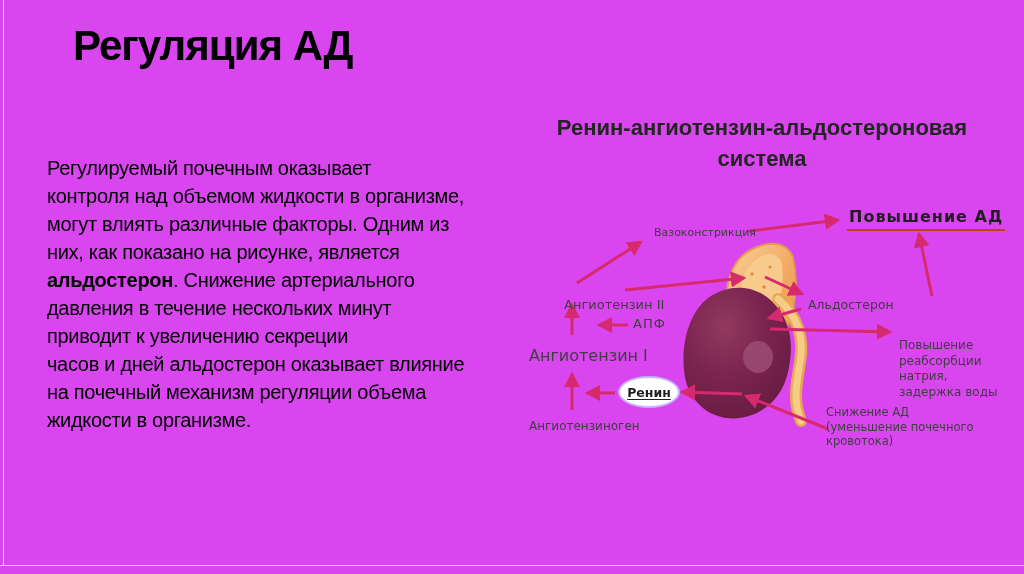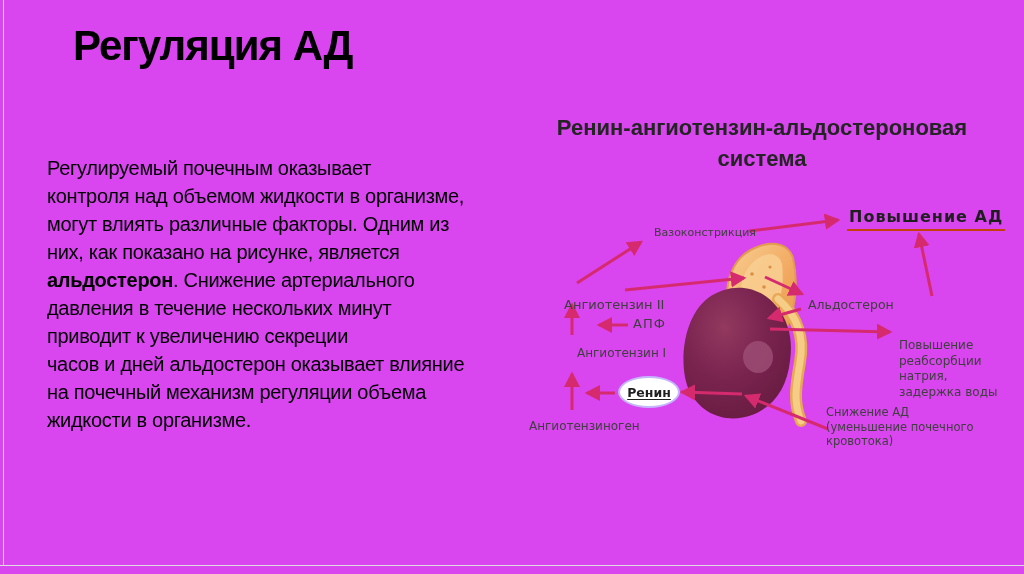--- a/index.html
+++ b/index.html
@@ -27,21 +27,21 @@
     position:absolute; font-family:"DejaVu Sans", sans-serif; color:#3f3f3f;
     white-space:nowrap;
   }
   .lbl-vaso{left:654px; top:226px; font-size:11px;}
   .lbl-bp-up{
     left:847px; top:207px; font-size:16px; font-weight:700; color:#1f1f1f;
     border-bottom:2px solid #c2410c; padding:0 2px 3px 2px; letter-spacing:1px;
   }
   .lbl-at2{left:529px; top:297px; font-size:13px;margin-left:35px;}
   .lbl-ace{left:633px; top:316px; font-size:13px; letter-spacing:1px;}
-  .lbl-at1{left:529px; top:346px; font-size:12px;margin-left:48px;}
+  .lbl-at1{left:529px; top:346px; font-size:16px;}
   .lbl-atg{left:529px; top:419px; font-size:12px;}
   .lbl-aldo{left:808px; top:297px; font-size:12.5px;}
   .lbl-reab{left:899px; top:298px; font-size:12px; width:106px; line-height:1.3; white-space:normal;margin-top:40px;}
   .lbl-bp-down{left:826px; top:405px; font-size:11.5px; width:150px; line-height:1.28; white-space:normal;}
 
   .renin-oval{
     position:absolute; left:618px; top:376px; width:58px; height:28px;
     border:2px solid #c4b5fd; border-radius:50%; background:#ffffff;
     display:flex; align-items:center; justify-content:center;
   }

